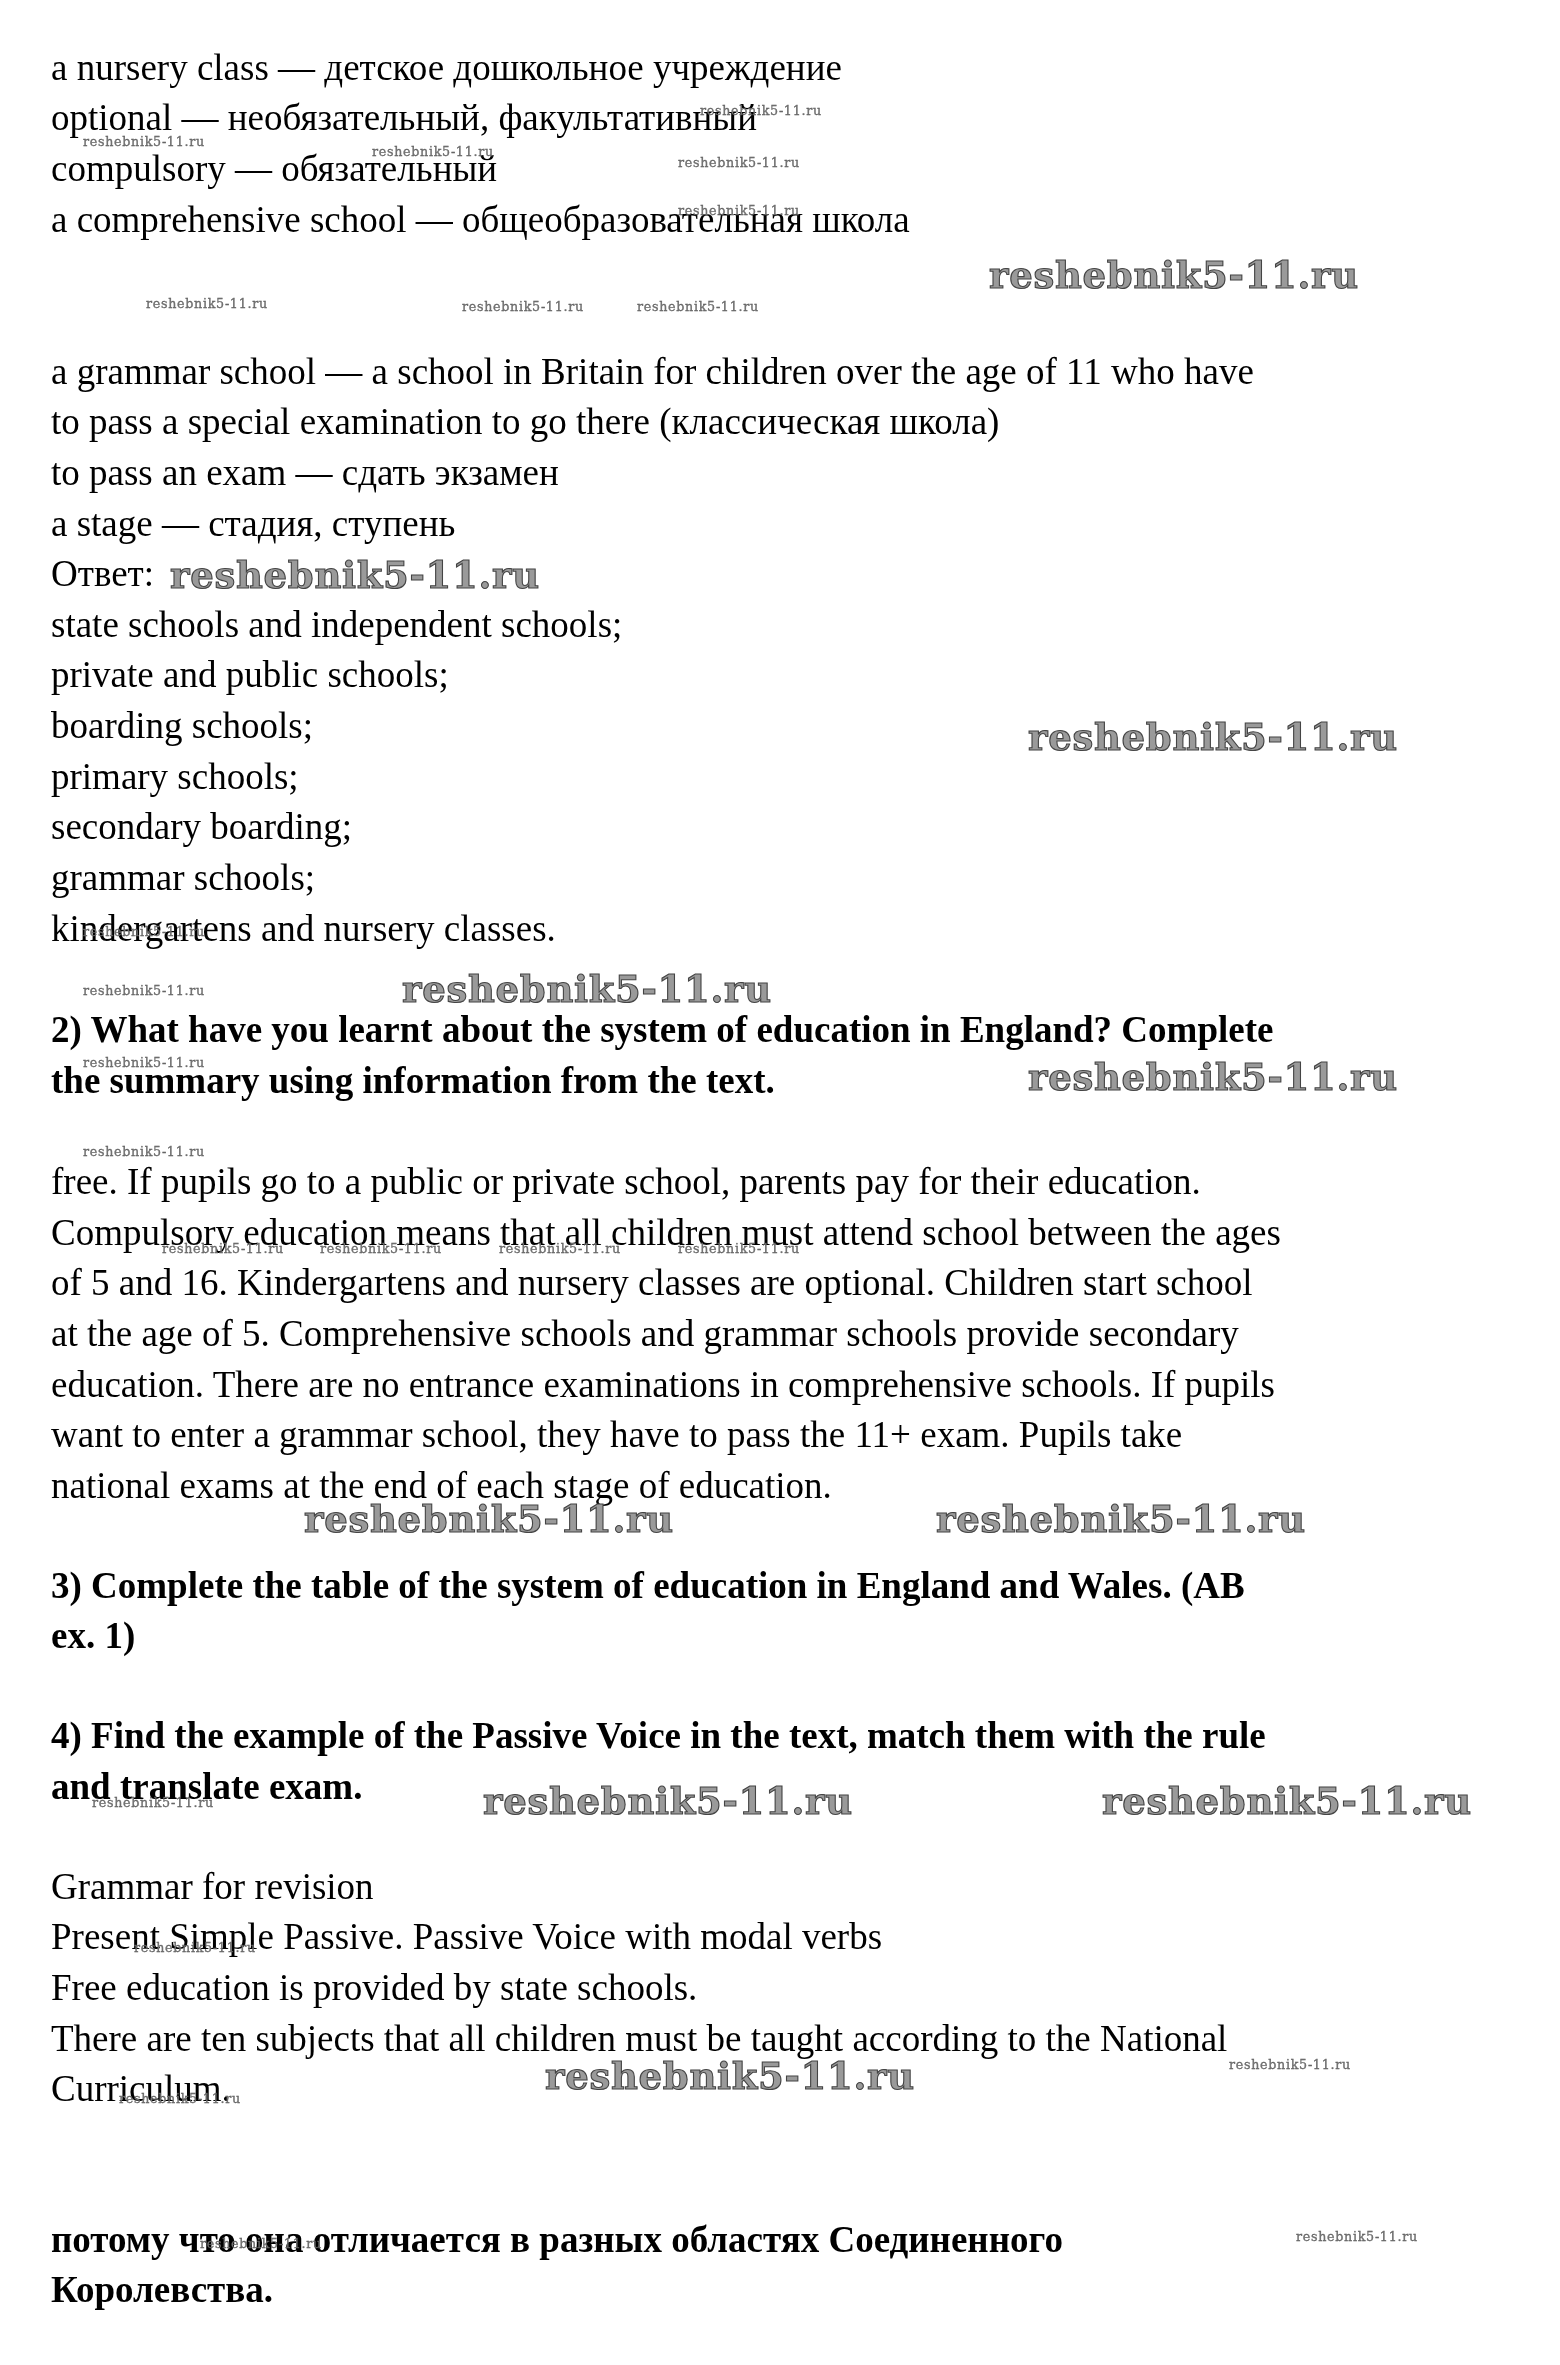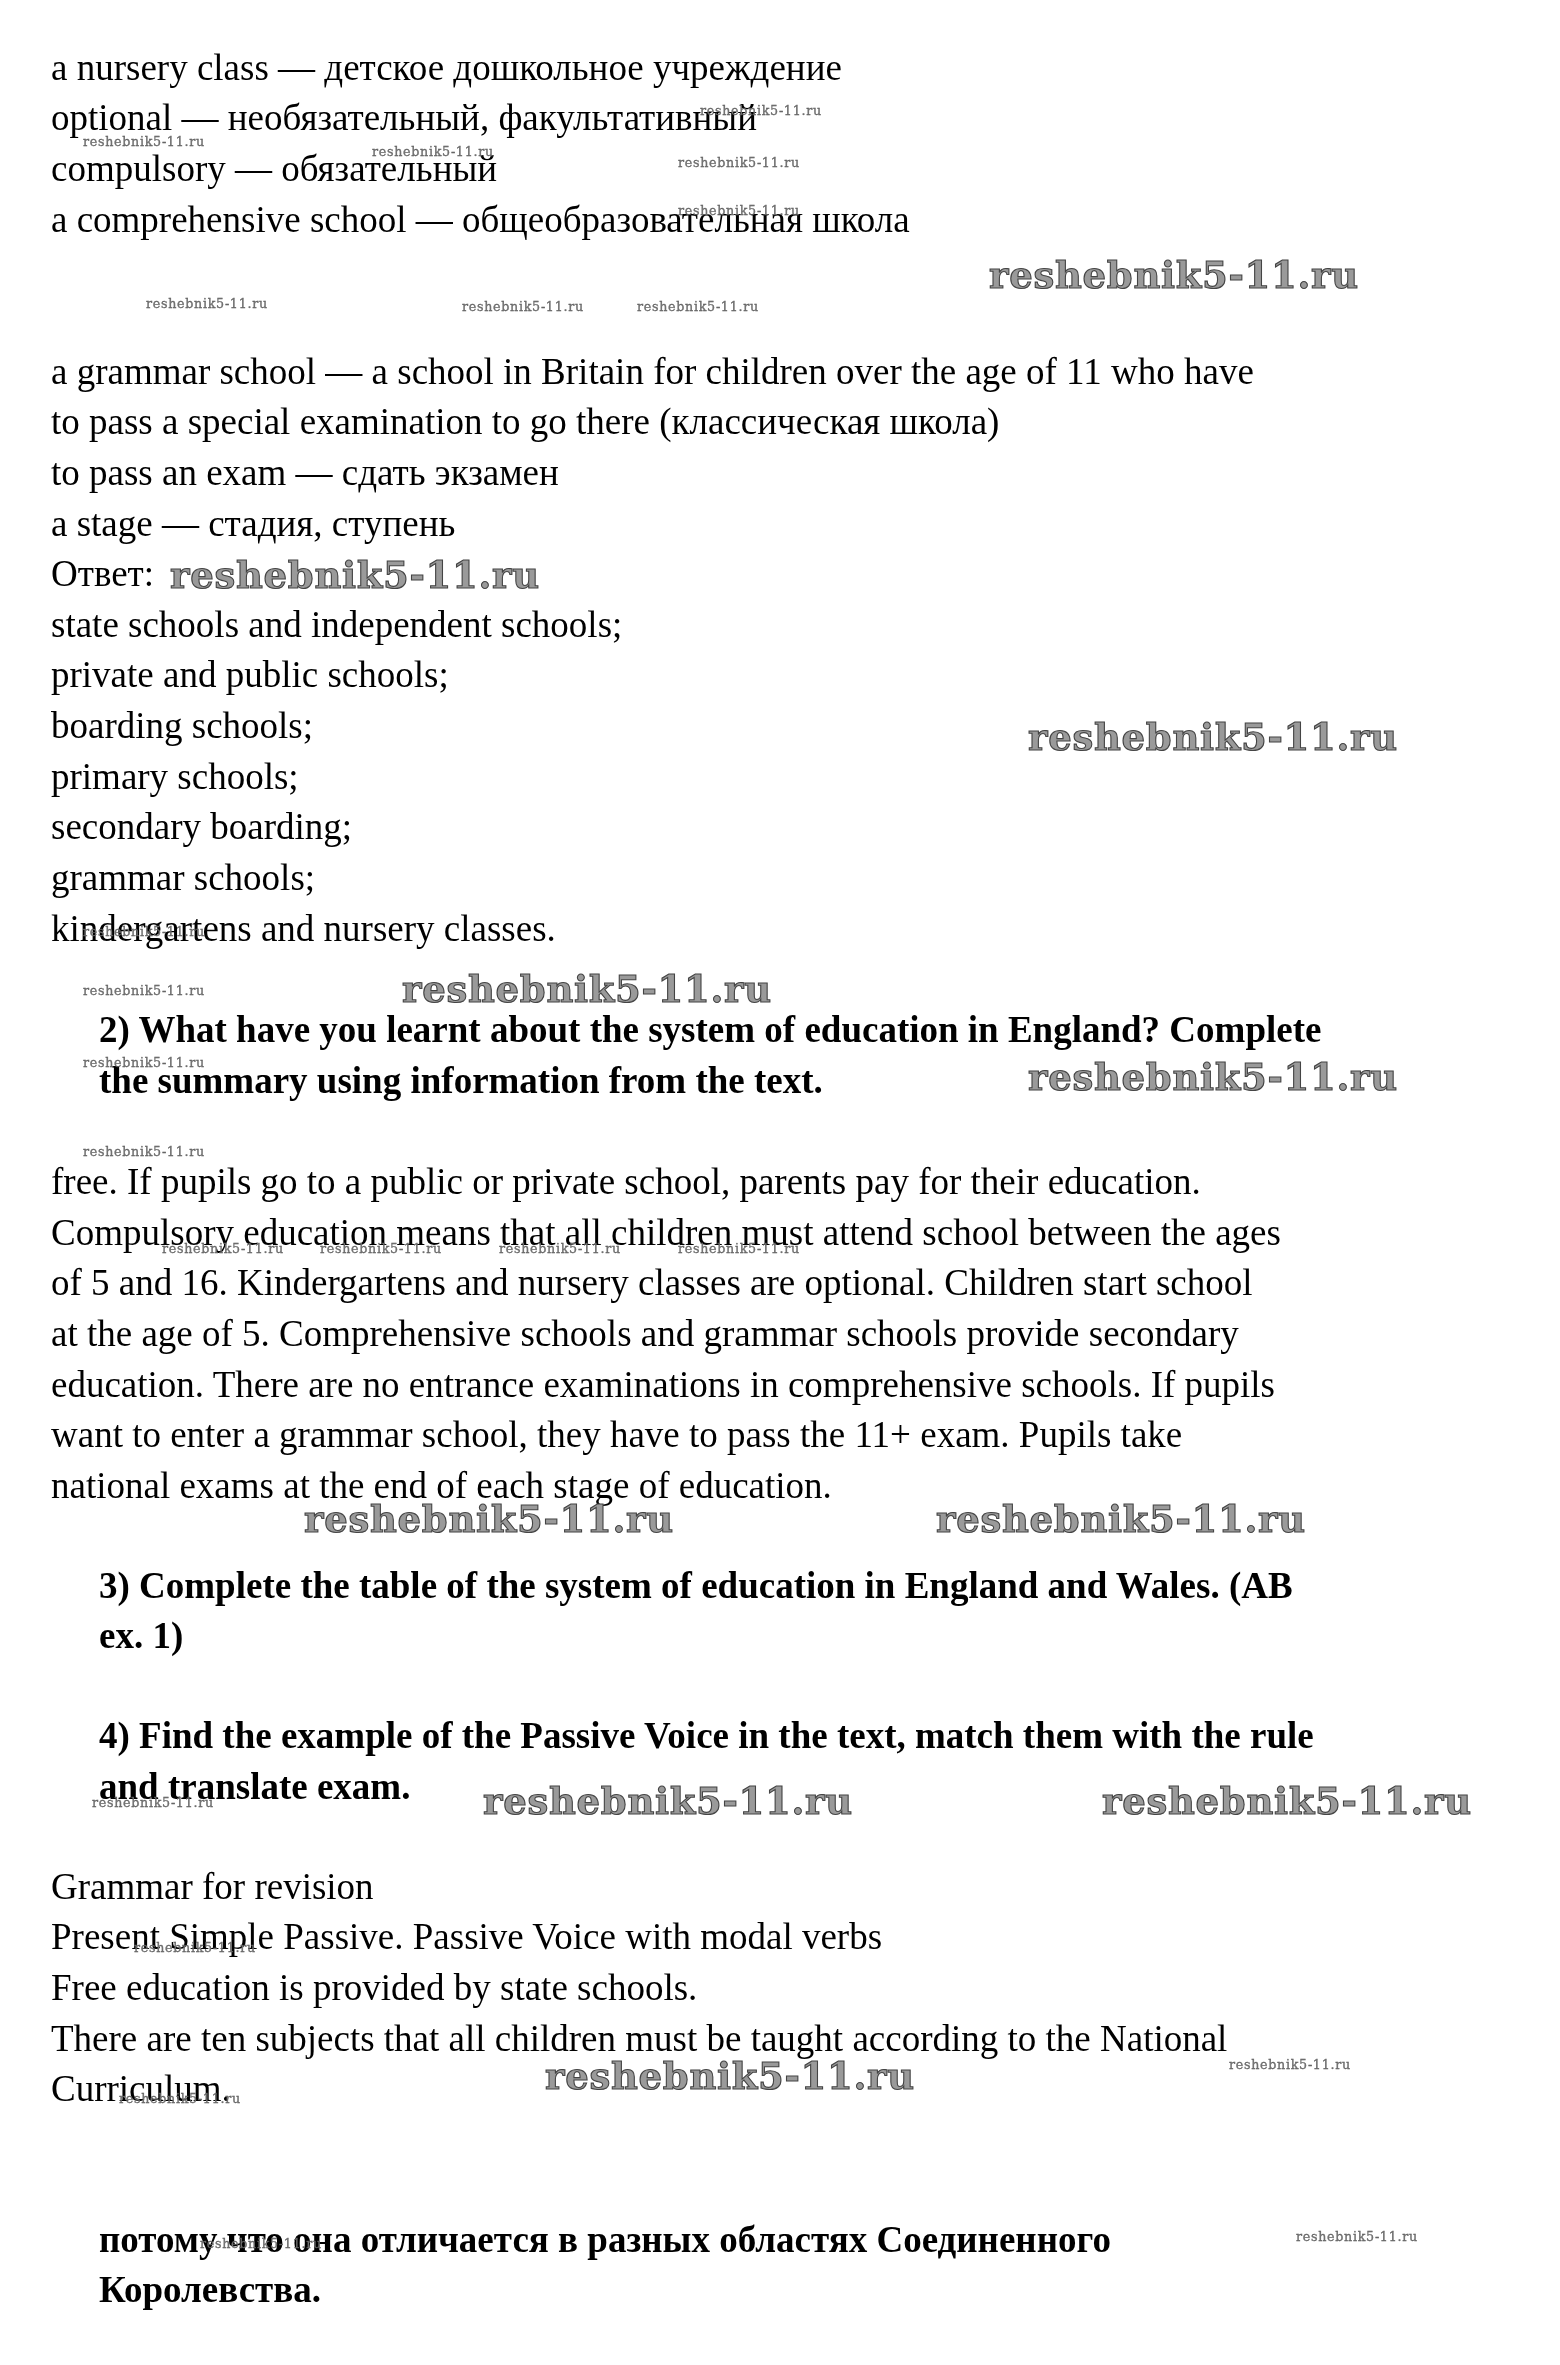--- a/index.html
+++ b/index.html
@@ -3,21 +3,21 @@
 <meta charset="utf-8">
 <style>
   html, body { margin: 0; padding: 0; background: #ffffff; }
   body { width: 1560px; height: 2366px; position: relative; overflow: hidden; }
   .page { position: absolute; left: 0; top: 0; width: 1368px; height: 2366px; background: #fff; }
   .line {
     position: absolute; left: 51px;
     font-family: "Liberation Serif", "DejaVu Serif", serif;
     font-size: 37px; line-height: 45px; color: #000; white-space: nowrap;
   }
-  .bold { font-weight: bold; margin-left: 48px; }
+  .bold { font-weight: bold; }
   .wm {
     position: absolute;
     font-family: "DejaVu Serif", "Liberation Serif", serif;
     font-weight: bold; color: #9a9a9a;
     -webkit-text-stroke: 1.1px #444;
     white-space: nowrap; letter-spacing: 0.7px;
   }
   .wm.big { font-size: 37px; }
   .wm.small { font-size: 12.7px; -webkit-text-stroke: 0.3px #555; color: #777; font-weight: normal; }
 </style>

